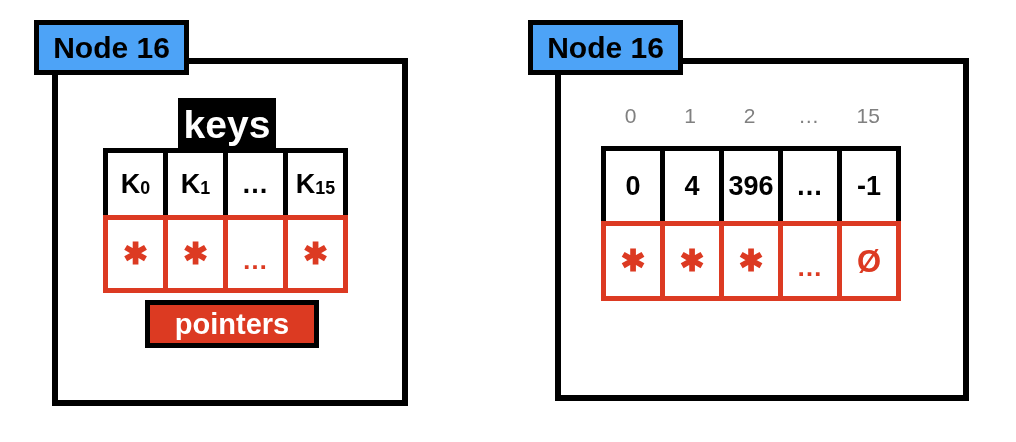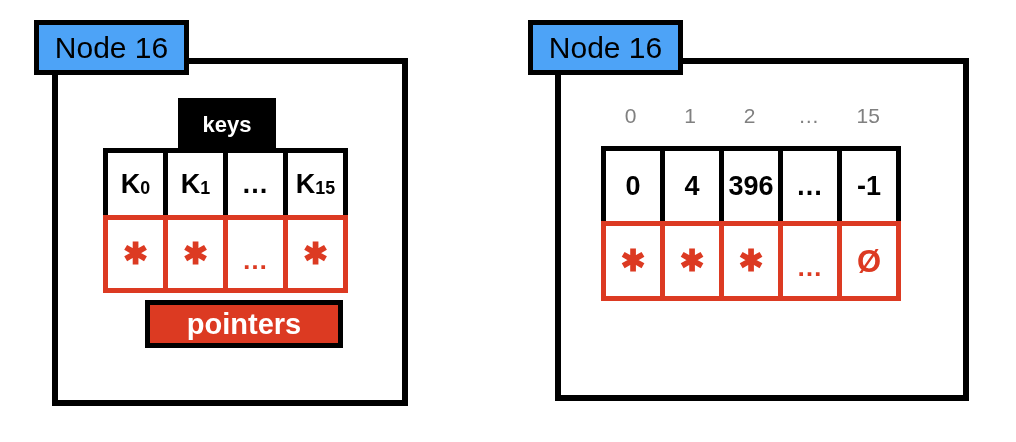--- a/index.html
+++ b/index.html
@@ -35,21 +35,21 @@
   
   .node-tag {
     position: absolute;
     background: #4da3f7;
     border: 5px solid #000000;
     box-sizing: border-box;
     display: flex;
     align-items: center;
     justify-content: center;
     color: #000000;
-    font-weight: normal;
+    font-weight: bold;
     font-size: 30px;
     letter-spacing: 0px;
     z-index: 30;
   }
   #node-tag-left  { left: 34px;  top: 20px; width: 155px; height: 55px; }
   #node-tag-right { left: 528px; top: 20px; width: 155px; height: 55px; }
 
   
   .array-wrap { position: absolute; z-index: 10; }
   #array-left  { left: 103px; top: 148px; }
@@ -126,31 +126,31 @@
     position: absolute;
     left: 178px;
     top: 98px;
     width: 98px;
     height: 53px;
     background: #000000;
     color: #ffffff;
     display: flex;
     align-items: center;
     justify-content: center;
-    font-size: 22px;
+    font-size: 39px;
     font-weight: bold;
     z-index: 20;
   }
 
   
   #label-pointers {
     position: absolute;
     left: 145px;
     top: 300px;
-    width: 198px;
+    width: 174px;
     height: 48px;
     background: #dc3a22;
     border: 5px solid #000000;
     box-sizing: border-box;
     color: #ffffff;
     display: flex;
     align-items: center;
     justify-content: center;
     font-size: 29px;
     font-weight: bold;

